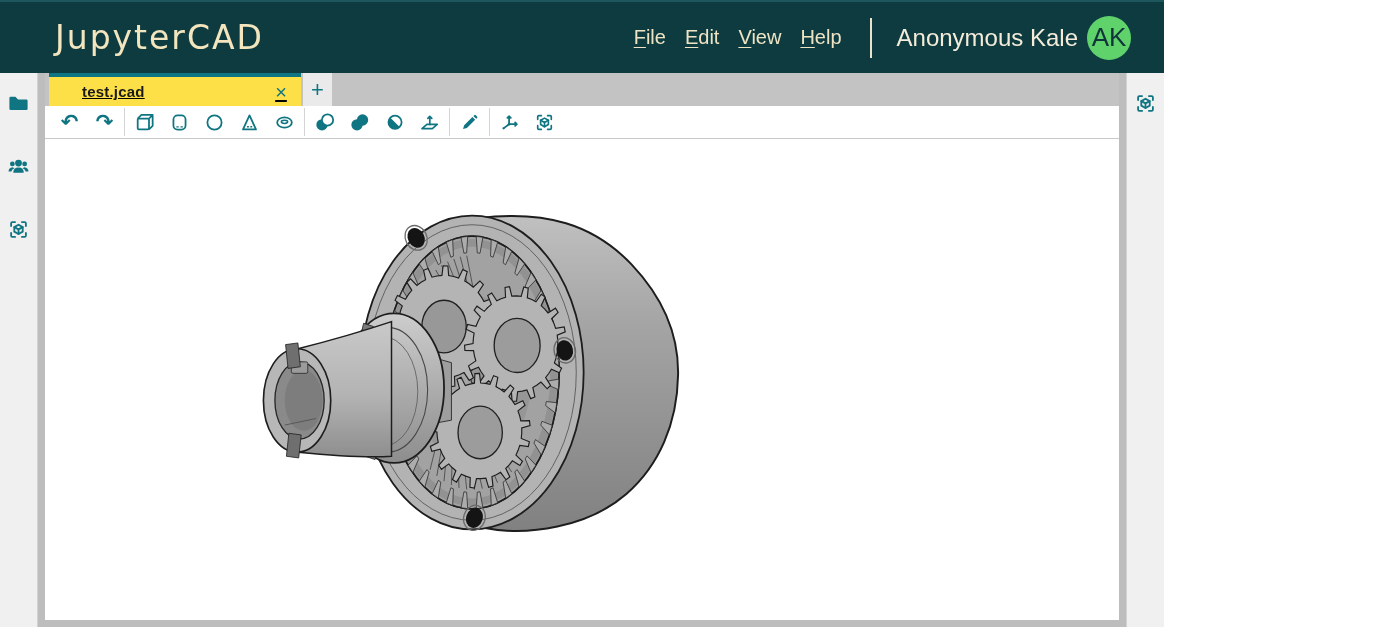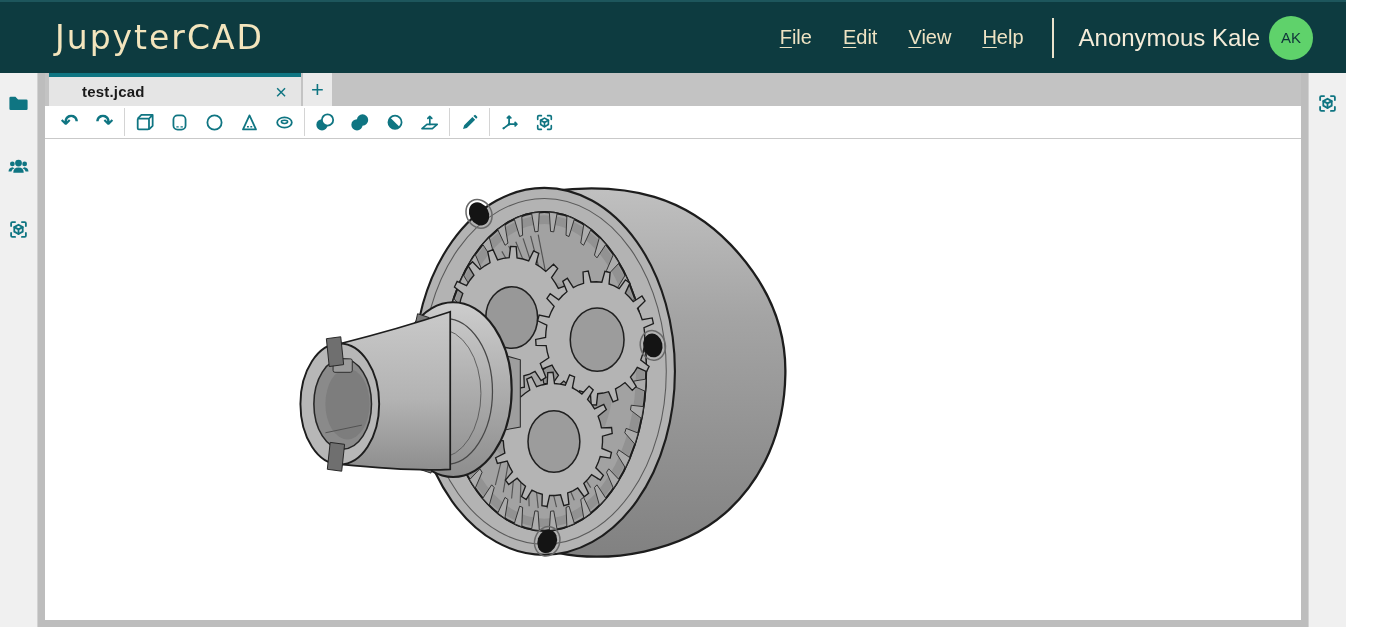--- a/index.html
+++ b/index.html
@@ -1,42 +1,42 @@
 <!DOCTYPE html>
 <html><head>
 <meta charset="utf-8">
 <style>
   html,body{margin:0;padding:0;}
   body{width:1400px;height:627px;overflow:hidden;font-family:"Liberation Sans",sans-serif;background:#ffffff;}
-  .app{width:1346px;height:627px;display:flex;flex-direction:column;}
+  .app{width:1164px;height:627px;display:flex;flex-direction:column;}
 
   
   .header{flex:0 0 73px;height:73px;background:#0d3b40;display:flex;align-items:center;border-top:2px solid #1d565c;box-sizing:border-box;}
   .logo{margin-left:55px;font-family:"DejaVu Sans",sans-serif;font-size:33px;font-weight:400;color:#f3e5bd;letter-spacing:2px;}
   .header-right{margin-left:auto;display:flex;align-items:center;}
-  .menu{display:flex;gap:31px;}
+  .menu{display:flex;gap:19px;}
   .menu-item{color:#eee3c3;font-size:20px;cursor:pointer;}
   .menu-item u{text-underline-offset:3px;text-decoration-thickness:1px;}
   .menu-divider{width:2px;height:40px;background:#e9e2cd;margin:0 25px 0 28px;}
   .username{color:#f4ecd9;font-size:24px;}
-  .avatar{width:44px;height:44px;border-radius:50%;background:#5fd26b;color:#10343a;display:flex;align-items:center;justify-content:center;font-size:15px;font-weight:400;margin-left:9px;margin-right:33px;cursor:pointer;}
+  .avatar{width:44px;height:44px;border-radius:50%;background:#5fd26b;color:#10343a;display:flex;align-items:center;justify-content:center;font-size:26px;font-weight:400;margin-left:9px;margin-right:33px;cursor:pointer;}
 
   
   .body{flex:1;display:flex;min-height:0;}
   .side{width:38px;background:#f0f0f0;display:flex;flex-direction:column;align-items:center;padding-top:17px;gap:37px;box-sizing:border-box;}
   .side.left{border-right:1px solid #d2d2d2;}
   .side.right{border-left:1px solid #d2d2d2;}
   .side .sbtn{width:26px;height:26px;display:flex;align-items:center;justify-content:center;cursor:pointer;}
   .side svg{width:25px;height:25px;}
 
   .dock{flex:1;min-width:0;background:#bdbdbd;display:flex;flex-direction:column;padding:0 7px 7px 7px;box-sizing:border-box;}
 
   
   .tabbar{height:33px;flex:0 0 33px;background:#c3c3c3;display:flex;align-items:stretch;padding-left:4px;}
-  .tab{width:252px;background:#e5e5e5;border-top:4px solid #0f7582;box-sizing:border-box;display:flex;align-items:center;padding:0 8px 0 33px;cursor:pointer;}
+  .tab{width:252px;background:#fde047;border-top:4px solid #0f7582;box-sizing:border-box;display:flex;align-items:center;padding:0 8px 0 33px;cursor:pointer;text-decoration:underline;}
   .tab-label{font-size:15px;color:#1a1a1a;font-weight:700;letter-spacing:0.2px;}
   .tab-close{margin-left:auto;color:#0f7582;font-size:20px;line-height:1;width:24px;height:24px;display:flex;align-items:center;justify-content:center;cursor:pointer;}
   .tab-add{width:29px;margin-left:2px;background:#eaeaea;color:#0f7582;font-size:22px;display:flex;align-items:center;justify-content:center;cursor:pointer;}
 
   
   .toolbar{height:33px;flex:0 0 33px;background:#ffffff;border-bottom:1px solid #c9c9c9;box-sizing:border-box;display:flex;align-items:center;padding-left:7px;}
   .tbtn{width:35px;height:30px;display:flex;align-items:center;justify-content:center;cursor:pointer;}
   .tbtn svg{width:23px;height:23px;}
   .tsep{width:1px;height:28px;background:#d4d4d4;margin:0 2px;}
   .glyph{font-family:"DejaVu Sans",sans-serif;color:#0f7582;font-size:21px;font-weight:700;line-height:1;}

